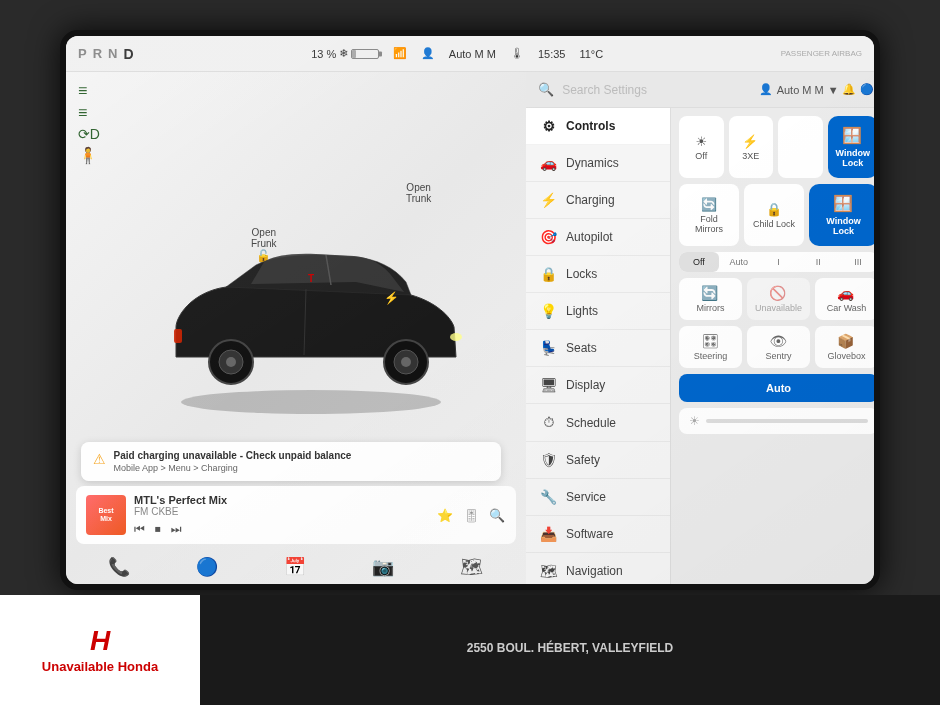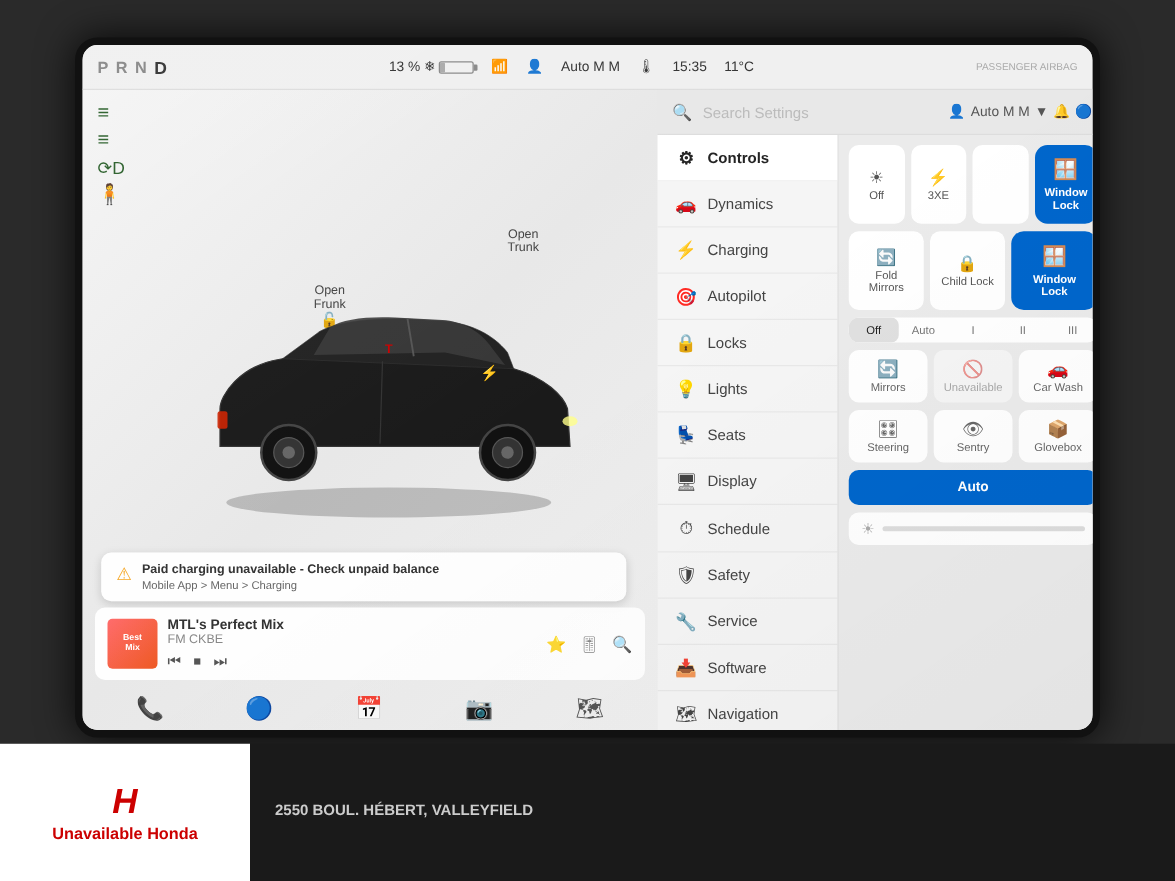--- a/index.html
+++ b/index.html
@@ -513,21 +513,21 @@
       font-weight: 900;
       color: #cc0000;
       font-style: italic;
       margin-bottom: 2px;
     }
 
     .dealer-center {
       flex: 1;
       padding: 10px 20px;
       display: flex;
-      flex-direction: column;
+      flex-direction: row;
       justify-content: center;
     }
 
     .dealer-address {
       font-size: 12px;
       color: #ccc;
       margin-bottom: 4px;
       font-weight: bold;
     }
 

